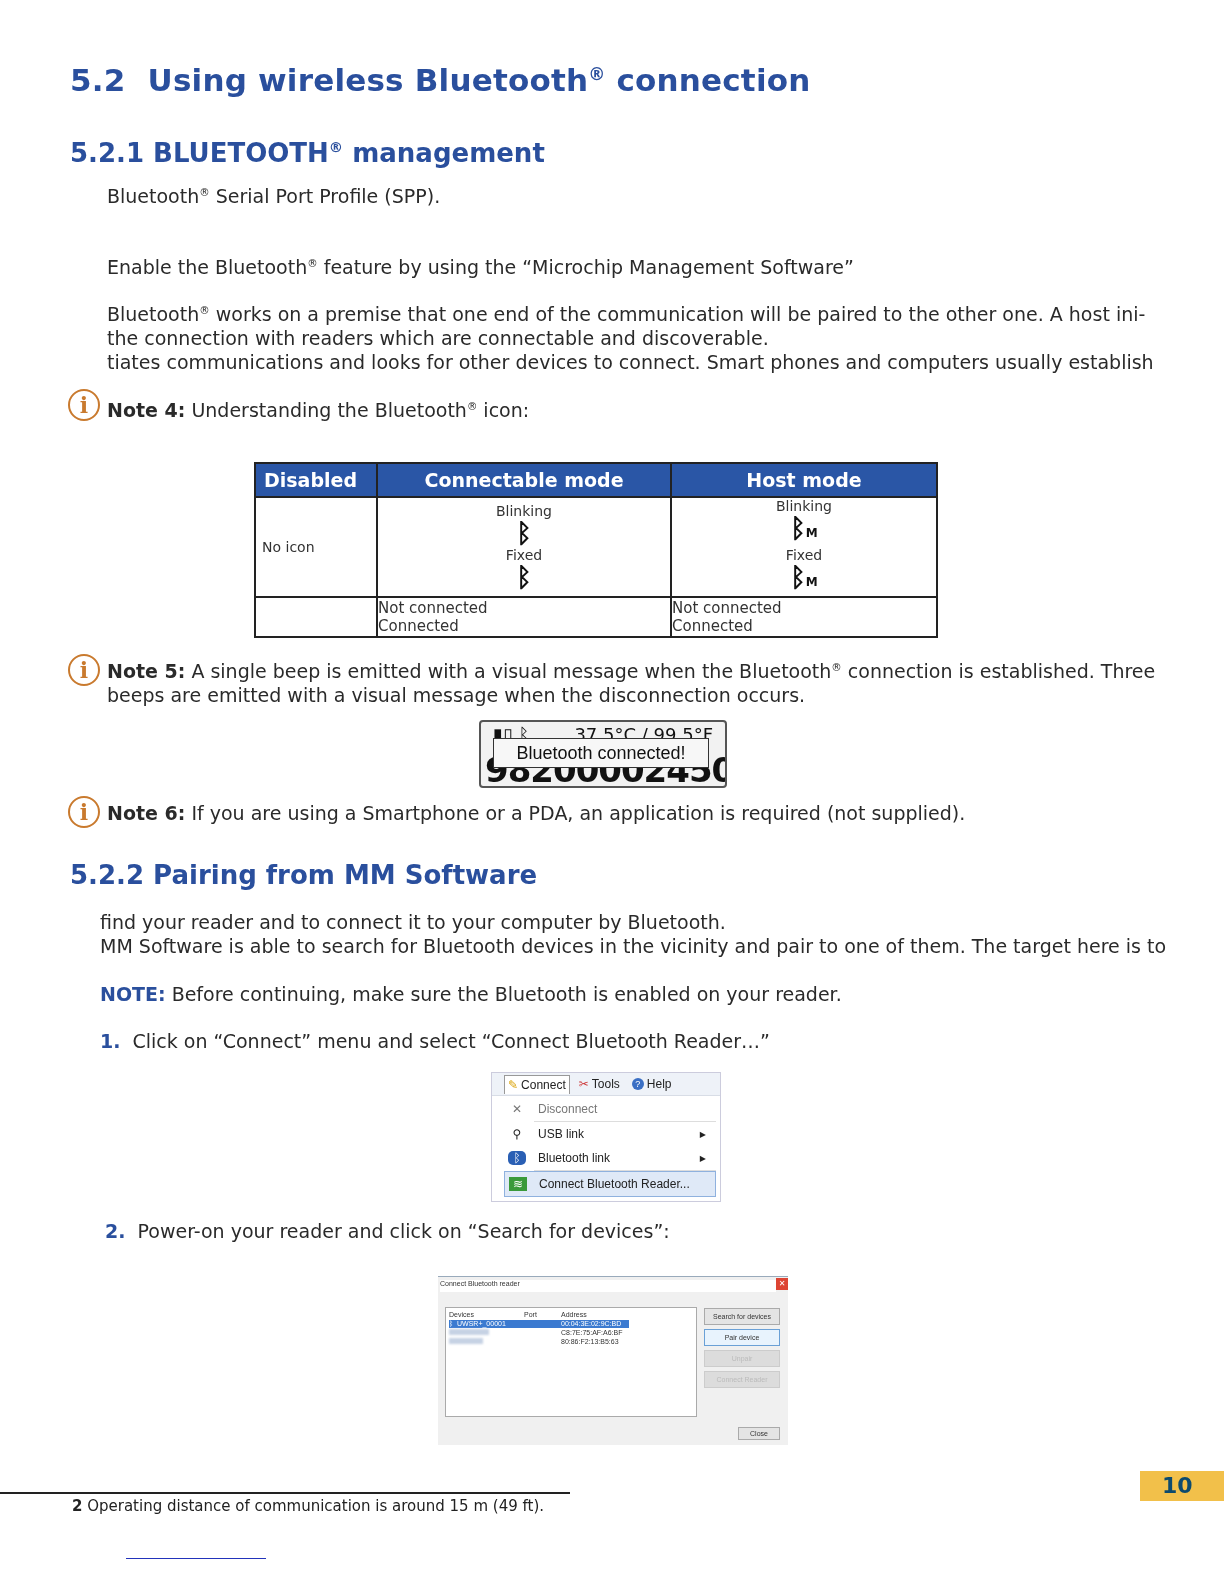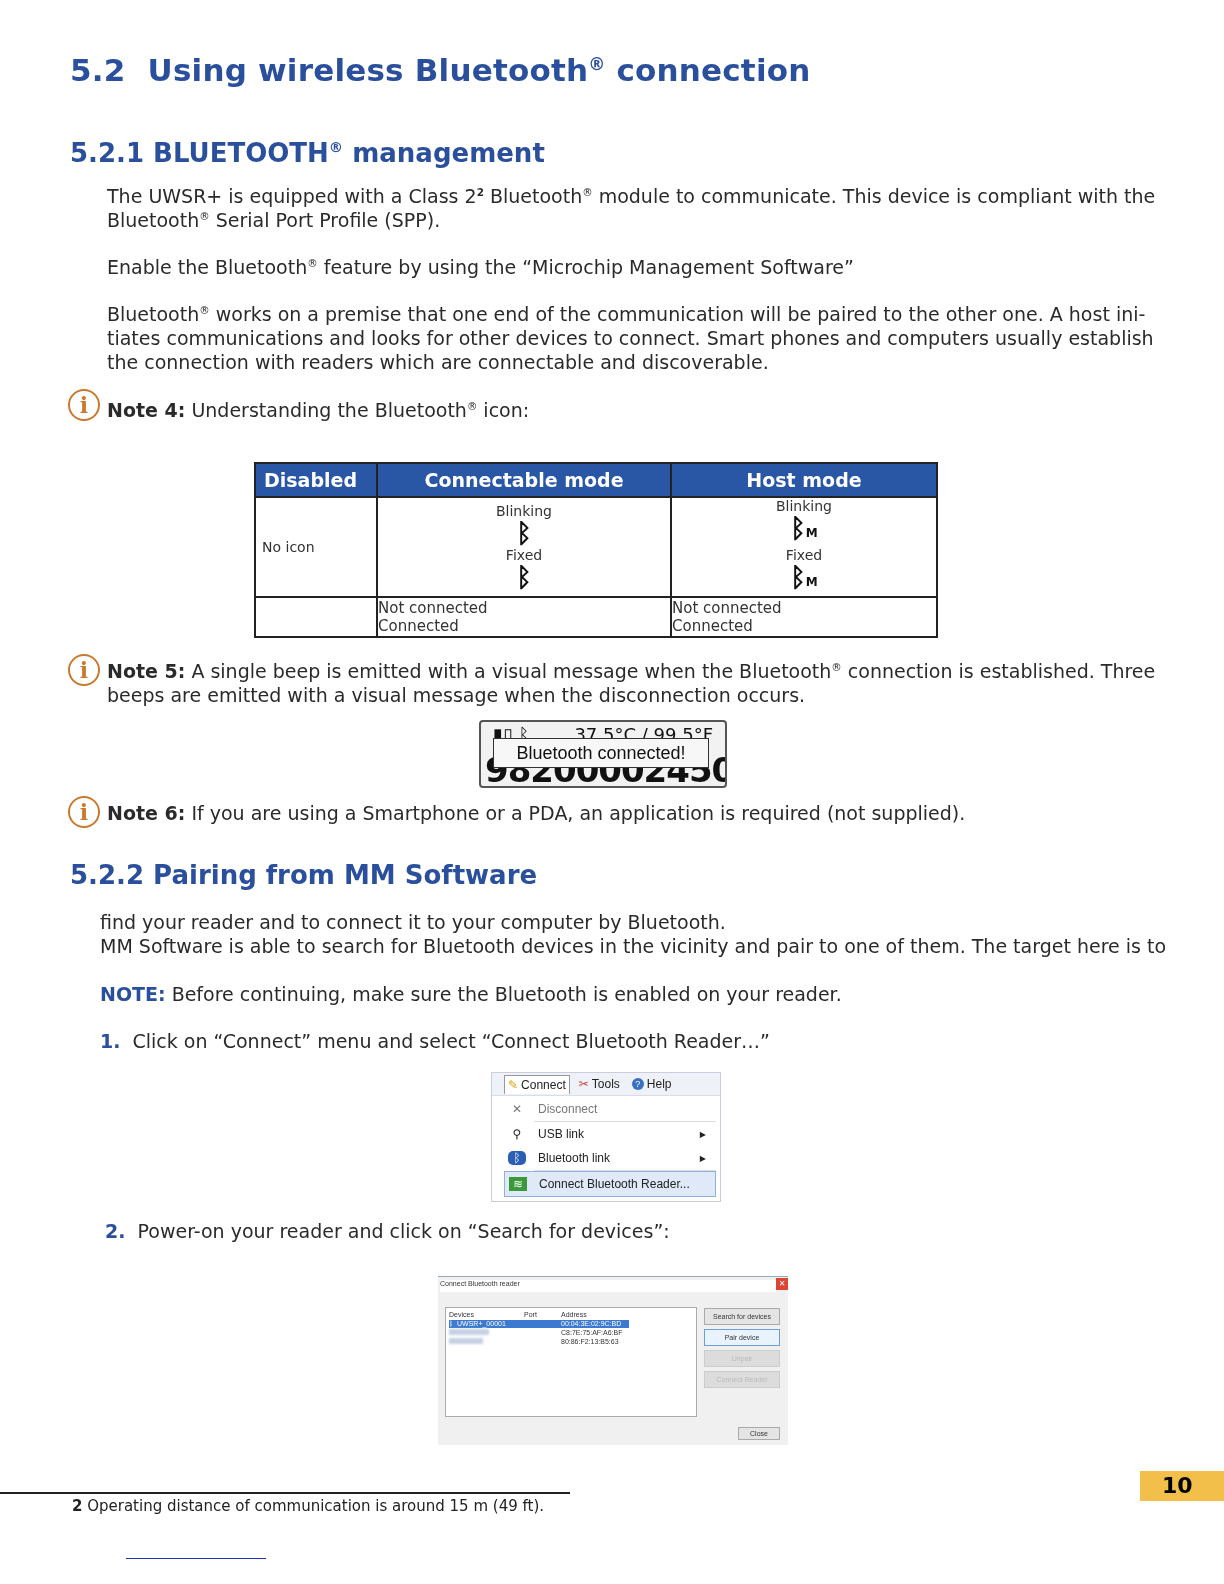--- a/index.html
+++ b/index.html
@@ -1,19 +1,19 @@
 <!DOCTYPE html>
 <html><head>
 <meta charset="utf-8">
 <style>
   html, body { margin:0; padding:0; background:#fff; }
   body { width:1224px; height:1584px; position:relative; overflow:hidden;
          font-family:"DejaVu Sans", sans-serif; color:#222; }
   .abs { position:absolute; }
-  .h1 { left:70px; top:52px; font-size:31px; font-weight:bold; color:#2a4f9d; letter-spacing:0.2px; }
+  .h1 { left:70px; top:62px; font-size:31px; font-weight:bold; color:#2a4f9d; letter-spacing:0.2px; }
   .h1 .num { margin-right:22px; }
   .h2 { font-size:26px; font-weight:bold; color:#2a4f9d; }
   sup { font-size:0.55em; vertical-align:super; line-height:0; }
   .p { font-size:19px; line-height:24px; color:#2a2a2a; }
   .note-icon { width:32px; height:32px; border:2px solid #c97a2e; border-radius:50%; box-sizing:border-box;
                display:flex; align-items:center; justify-content:center; color:#c97a2e; font-weight:bold; font-size:22px; font-family:"DejaVu Serif", serif; }
   b.blue { color:#2a4f9d; }
 
   
   .bt-table { left:254px; top:462px; width:684px; border-collapse:collapse; }
@@ -53,47 +53,46 @@
   .dlg .title { position:absolute; left:2px; top:3px; background:#fff; width:336px; height:12px; }
   .dlg .close-x { position:absolute; right:0; top:1px; width:12px; height:12px; background:#d43; color:#fff; text-align:center; line-height:12px; font-size:8px; }
   .dlg .list { position:absolute; left:7px; top:30px; width:250px; height:108px; background:#fff; border:1px solid #aaa; }
   .dlg .row { position:absolute; left:3px; height:8px; line-height:8px; }
   .dlg .btn { position:absolute; left:266px; width:74px; height:15px; border:1px solid #aaa; background:#e4e4e4; text-align:center; line-height:15px; }
   .dlg .btn.primary { background:#e8f3fd; border-color:#6aa0d6; }
   .dlg .btn.dis { color:#bbb; background:#dcdcdc; border-color:#ccc; }
 
   .footrule { left:0; top:1492px; width:570px; height:2px; background:#222; }
   .footnote { left:72px; top:1497px; font-size:15px; color:#222; }
-  .pagenum { left:1140px; top:1471px; width:84px; height:30px; background:#f2c04a; font-size:22px; font-weight:bold; color:#000000; padding-left:22px; box-sizing:border-box; line-height:30px; }
+  .pagenum { left:1140px; top:1471px; width:84px; height:30px; background:#f2c04a; font-size:22px; font-weight:bold; color:#0c4a6e; padding-left:22px; box-sizing:border-box; line-height:30px; }
   .bluerule { left:126px; top:1558px; width:140px; height:1px; background:#2233bb; }
 </style>
 </head>
 <body>
 
 <div class="abs h1">
   <span class="num">5.2</span><span>Using wireless Bluetooth</span><sup>®</sup><span> connection</span>
 </div>
 
 <div class="abs h2" style="left:70px;top:138px;">
   <span>5.2.1 BLUETOOTH</span><sup>®</sup><span> management</span>
 </div>
 
 <div class="abs p" style="left:107px;top:184px;">
-  <div><span>The UWSR+ is equipped with a Class 2</span><sup style="font-weight:bold;">2</sup><span>  Bluetooth</span><sup>®</sup><span> module to communicate. This device is compliant with the</span></div>
   <div><span>Bluetooth</span><sup>®</sup><span> Serial Port Profile (SPP).</span></div>
 </div>
 
 <div class="abs p" style="left:107px;top:255px;">
   <span>Enable the Bluetooth</span><sup>®</sup><span> feature by using the “Microchip Management Software”</span>
 </div>
 
 <div class="abs p" style="left:107px;top:302px;">
   <div><span>Bluetooth</span><sup>®</sup><span> works on a premise that one end of the communication will be paired to the other one. A host ini-</span></div>
+  <div>the connection with readers which are connectable and discoverable.</div>
   <div>tiates communications and looks for other devices to connect. Smart phones and computers usually establish</div>
-  <div>the connection with readers which are connectable and discoverable.</div>
 </div>
 
 <div class="abs note-icon" style="left:68px;top:389px;">i</div>
 <div class="abs p" style="left:107px;top:398px;">
   <b>Note 4:</b><span> Understanding the Bluetooth</span><sup>®</sup><span> icon:</span>
 </div>
 
 <table class="abs bt-table">
   <tbody>
       <tr>

